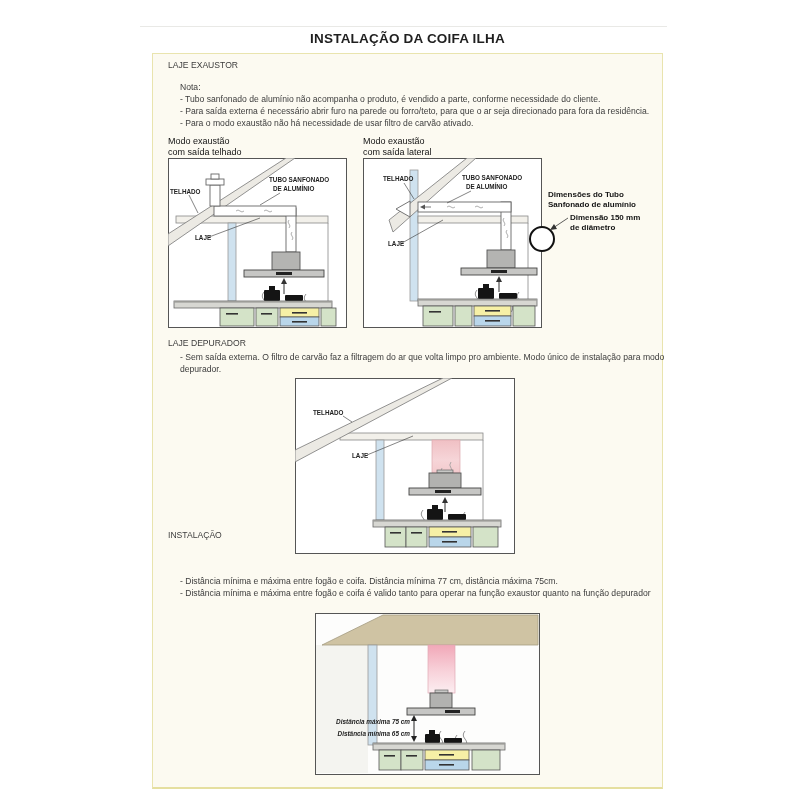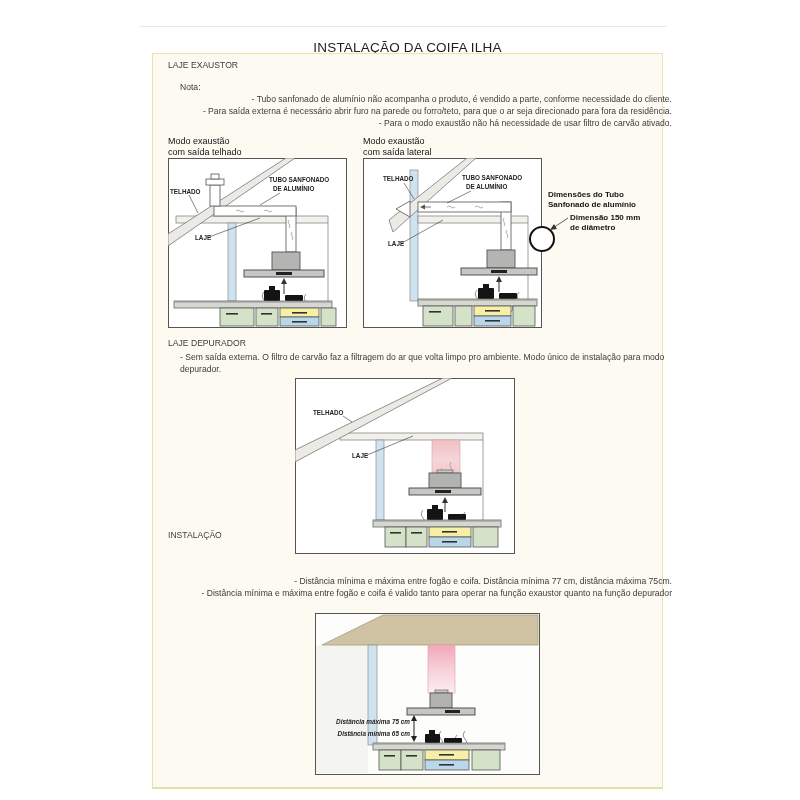--- a/index.html
+++ b/index.html
@@ -1,26 +1,26 @@
 <!DOCTYPE html>
 <html><head>
 <meta charset="utf-8">
 <style>
   html,body{margin:0;padding:0;}
   body{width:800px;height:800px;background:#ffffff;position:relative;
        font-family:"Liberation Sans", sans-serif;color:#3a3a3a;overflow:hidden;}
   .abs{position:absolute;}
   .page-title{left:150px;top:31px;width:515px;text-align:center;
-              font-size:13.5px;font-weight:normal;color:#1f1f1f;letter-spacing:.2px;margin-top:9px;}
+              font-size:13.5px;font-weight:bold;color:#1f1f1f;letter-spacing:.2px;}
   .top-hairline{left:140px;top:26px;width:527px;height:1px;background:#e9e9e6;}
   .content-box{left:152px;top:53px;width:511px;height:736px;background:#fcfaf1;
                border:1px solid #e9e4ae;border-bottom:2px solid #e5dfa0;box-sizing:border-box;}
   .heading{font-size:8.6px;color:#3c3c3c;}
   .note{font-size:8.6px;line-height:12px;color:#3c3c3c;padding-left:12px;}
-  .note span{display:block;text-align:right;}
+  .note span{display:block;}
   .diag-title{font-size:9px;font-weight:normal;color:#141414;line-height:10.5px;}
   svg{display:block;}
   svg text{font-family:"Liberation Sans", sans-serif;}
   .lbl{font-size:6.3px;font-weight:bold;fill:#222;}
   .dim-title{font-size:8px;font-weight:bold;fill:#141414;}
   .dist-lbl{font-size:6.4px;font-weight:bold;font-style:italic;fill:#222;}
 </style>
 </head>
 <body>
 

